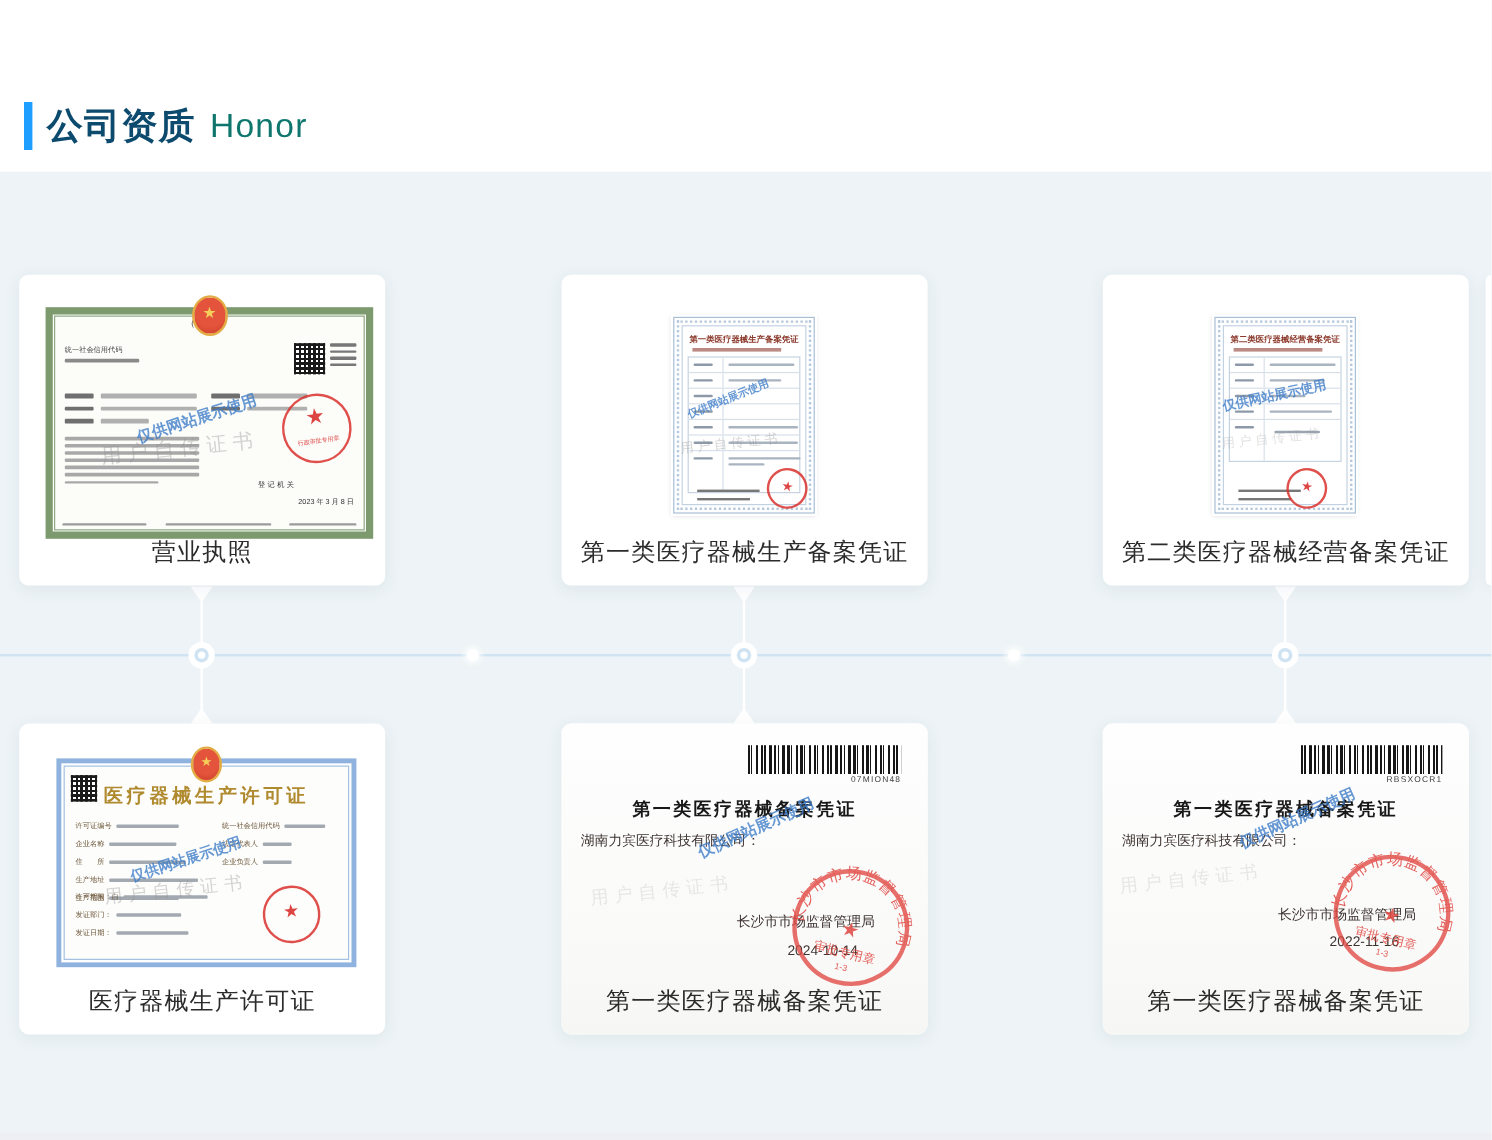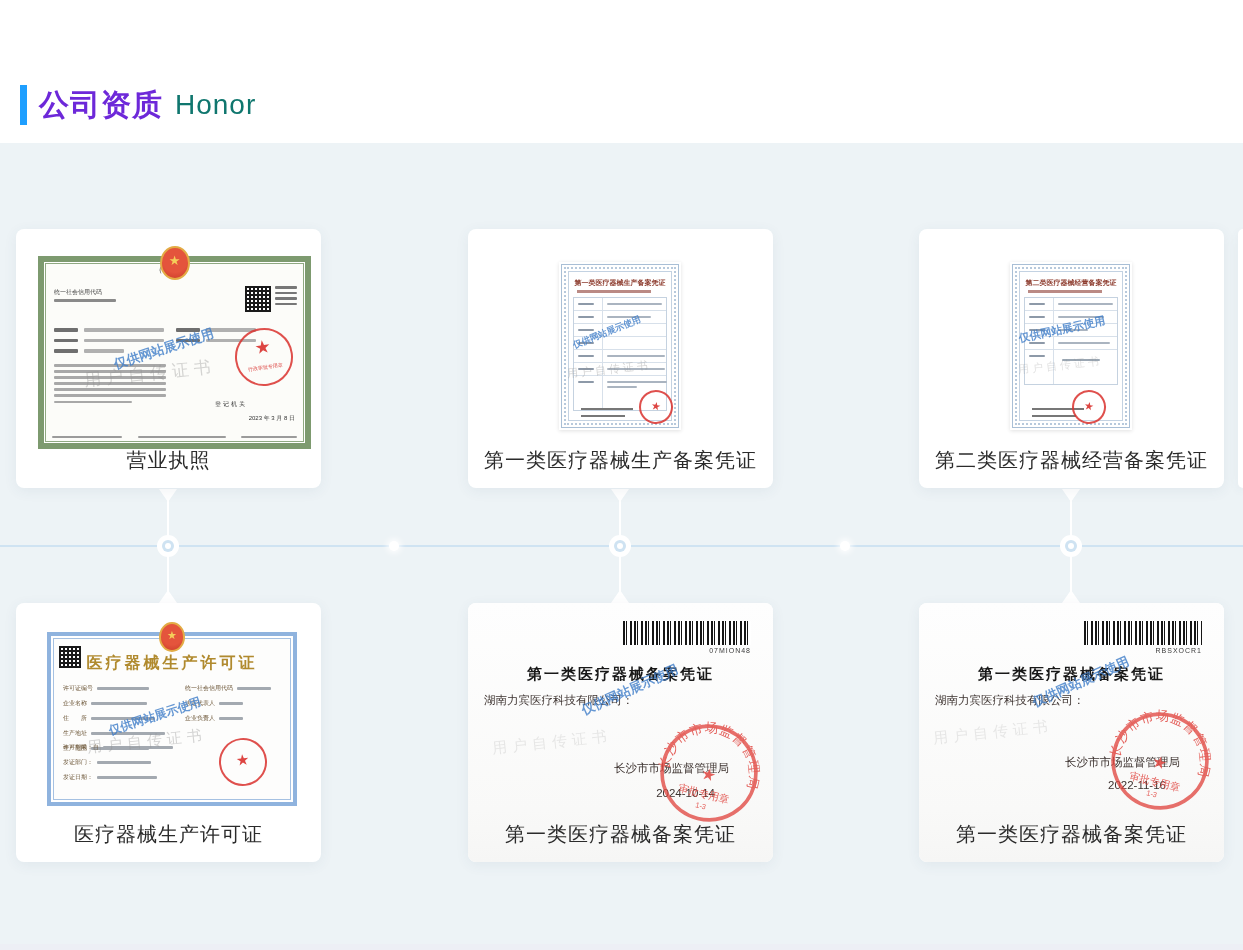--- a/index.html
+++ b/index.html
@@ -1,21 +1,21 @@
 <!DOCTYPE html>
 <html><head>
 <meta charset="utf-8">
 <style>
   html,body{margin:0;padding:0;}
   body{width:1243px;height:950px;position:relative;background:#ffffff;overflow:hidden;
        font-family:"Liberation Sans","DejaVu Sans",sans-serif;color:#333;}
   
   .sec-header{position:absolute;left:20px;top:82px;height:46px;display:flex;align-items:center;}
   .accent-bar{width:7px;height:40px;background:#1e9fff;margin-right:12px;}
-  .sec-title{font-size:30px;font-weight:700;color:#6d28d9;letter-spacing:1px;}
+  .sec-title{font-size:30px;font-weight:700;color:#0c4a6e;letter-spacing:1px;}
   .sec-sub{font-size:28px;font-weight:400;color:#0f766e;margin-left:12px;letter-spacing:1px;}
   
   .section-bg{position:absolute;left:0;top:143px;width:1243px;height:807px;background:#edf3f6;}
   .bottom-strip{position:absolute;left:0;top:944px;width:1243px;height:6px;background:#edeff5;}
   
   .tl-line{position:absolute;left:0;top:545px;width:1243px;height:2px;background:#cfe3f2;}
   .tl-ring{position:absolute;width:22px;height:22px;border-radius:50%;background:#fff;top:535px;}
   .tl-ring .mid{position:absolute;left:5px;top:5px;width:12px;height:12px;border-radius:50%;background:#cfe3f2;}
   .tl-ring .core{position:absolute;left:8px;top:8px;width:6px;height:6px;border-radius:50%;background:#fff;}
   .tl-dot{position:absolute;width:10px;height:10px;border-radius:50%;background:#fff;top:541px;

